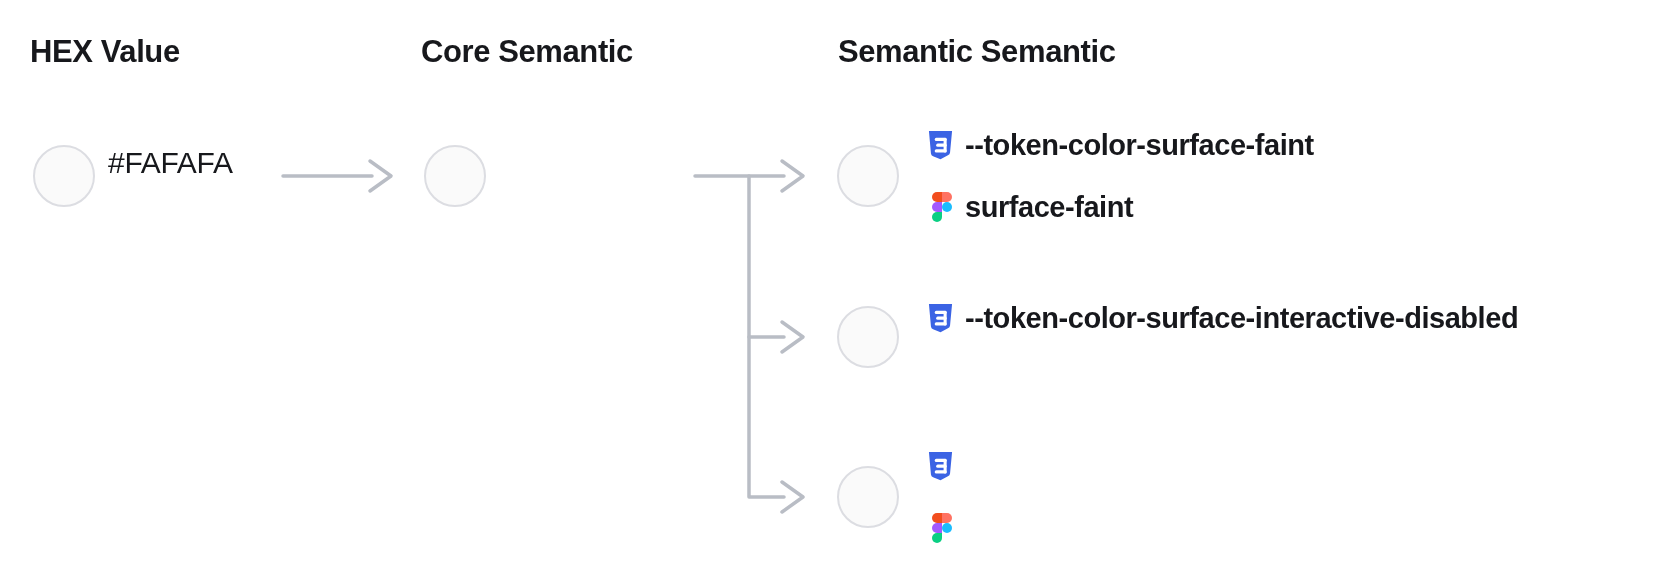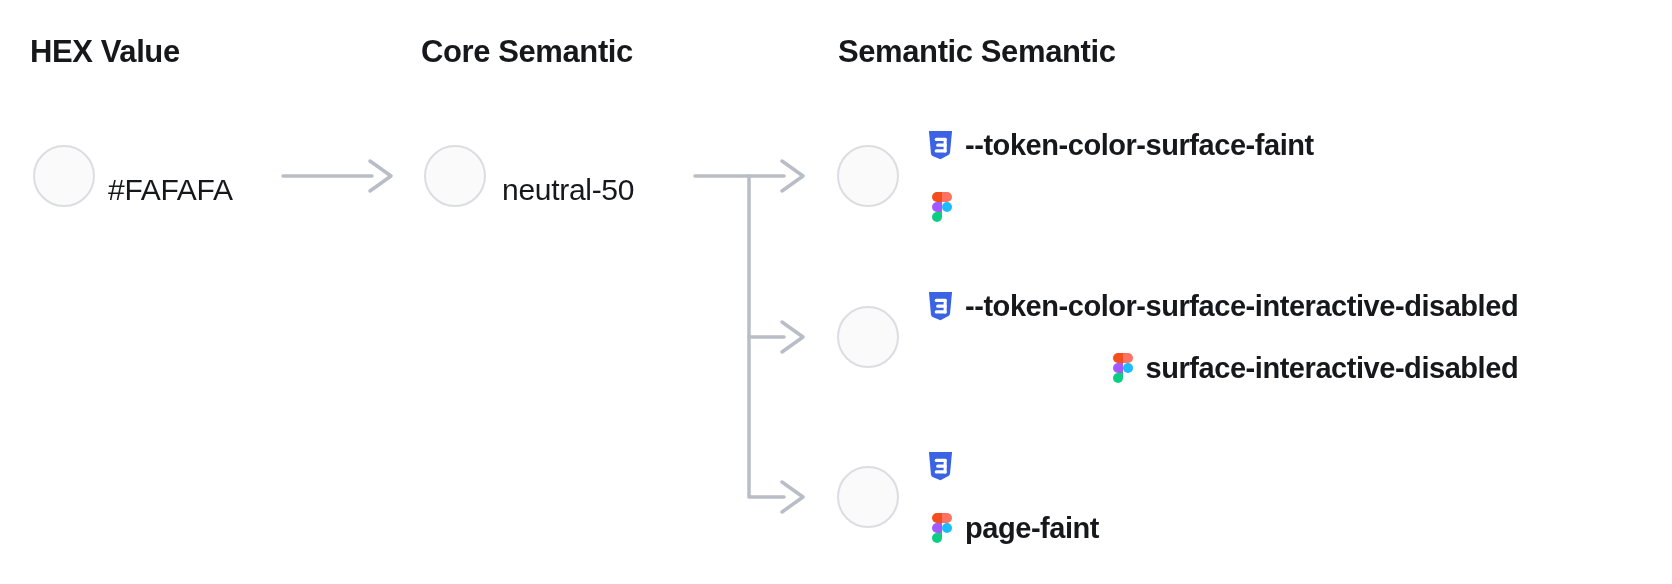--- a/index.html
+++ b/index.html
@@ -54,42 +54,42 @@
   }
   .swatch-hex { left: 33px; top: 145px; }
   .swatch-core { left: 424px; top: 145px; }
   .swatch-sem-0 { left: 837px; top: 145px; }
   .swatch-sem-1 { left: 837px; top: 306px; }
   .swatch-sem-2 { left: 837px; top: 466px; }
 
   .plain-label {
     position: absolute;
     height: 62px;
-    top: 159px;
+    top: 132px;
     display: flex;
     align-items: center;
     font-size: 30px;
     font-weight: 400;
     letter-spacing: -0.3px;
     color: var(--text, #17181c);
     white-space: nowrap;
   }
   .label-hex { left: 108px; }
   .label-core { left: 502px; }
 
   .sem-row {
     position: absolute;
     left: 927px;
     height: 98px;
     display: flex;
     flex-direction: column;
     justify-content: space-between;
   }
   .sem-row-0 { top: 127px; }
-  .sem-row-1 { top: 288px; align-items: flex-end; }
+  .sem-row-1 { top: 300px; }
   .sem-row-2 { top: 448px; }
 
   .sem-line {
     display: flex;
     align-items: center;
     height: 36px;
     white-space: nowrap;
   }
   .icon-slot {
     width: 38px;
@@ -128,21 +128,20 @@
       <path d="M782,482 L803,497 L782,512"></path>
       <path d="M749,337 H784"></path>
       <path d="M782,322 L803,337 L782,352"></path>
     </g>
   </svg>
 
   <div class="swatch swatch-hex"></div>
   <div class="plain-label label-hex">#FAFAFA</div>
 
   <div class="swatch swatch-core"></div>
-  <div class="plain-label label-core">neutral-50</div>
 
   <div class="swatch swatch-sem-0"></div>
   <div class="swatch swatch-sem-1"></div>
   <div class="swatch swatch-sem-2"></div>
 
   <div class="sem-row sem-row-0">
     <div class="sem-line">
       <span class="icon-slot">
         <svg width="27" height="29" viewBox="0 0 28 30">
           <path d="M2,0 h24 l-2.1,22.3 a3.4,3.4 0 0 1 -2.2,2.9 L14,29.3 l-7.7,-3.1 a3.4,3.4 0 0 1 -2.2,-2.9 Z" fill="var(--css_blue,#3B63E4)"></path>
@@ -157,69 +156,57 @@
     <div class="sem-line">
       <span class="icon-slot figma-slot">
         <svg width="20" height="30" viewBox="0 0 20 30">
           <path d="M10,0 H5 a5,5 0 0 0 0,10 h5 Z" fill="var(--figma_orange,#F24E1E)"></path>
           <path d="M10,0 h5 a5,5 0 0 1 0,10 h-5 Z" fill="var(--figma_salmon,#FF7262)"></path>
           <path d="M10,10 H5 a5,5 0 0 0 0,10 h5 Z" fill="var(--figma_purple,#A259FF)"></path>
           <circle cx="15" cy="15" r="5" fill="var(--figma_blue,#1ABCFE)"></circle>
           <path d="M10,20 H5 a5,5 0 1 0 5,5 Z" fill="var(--figma_green,#0ACF83)"></path>
         </svg>
       </span>
+      <span class="sem-label">surface-faint</span>
     </div>
   </div>
 
   <div class="sem-row sem-row-1">
     <div class="sem-line">
       <span class="icon-slot">
         <svg width="27" height="29" viewBox="0 0 28 30">
           <path d="M2,0 h24 l-2.1,22.3 a3.4,3.4 0 0 1 -2.2,2.9 L14,29.3 l-7.7,-3.1 a3.4,3.4 0 0 1 -2.2,-2.9 Z" fill="var(--css_blue,#3B63E4)"></path>
           <rect x="8" y="7" width="12.4" height="3.3" rx="1.65" fill="#fff"></rect>
           <rect x="9.5" y="13" width="10.9" height="3.3" rx="1.65" fill="#fff"></rect>
           <rect x="8" y="19" width="12.4" height="3.3" rx="1.65" fill="#fff"></rect>
           <rect x="17.2" y="7" width="3.2" height="15.3" rx="1.6" fill="#fff"></rect>
         </svg>
       </span>
       <span class="sem-label">--token-color-surface-interactive-disabled</span>
     </div>
+  </div>
+
+  <div class="sem-row sem-row-2">
+    <div class="sem-line">
+      <span class="icon-slot">
+        <svg width="27" height="29" viewBox="0 0 28 30">
+          <path d="M2,0 h24 l-2.1,22.3 a3.4,3.4 0 0 1 -2.2,2.9 L14,29.3 l-7.7,-3.1 a3.4,3.4 0 0 1 -2.2,-2.9 Z" fill="var(--css_blue,#3B63E4)"></path>
+          <rect x="8" y="7" width="12.4" height="3.3" rx="1.65" fill="#fff"></rect>
+          <rect x="9.5" y="13" width="10.9" height="3.3" rx="1.65" fill="#fff"></rect>
+          <rect x="8" y="19" width="12.4" height="3.3" rx="1.65" fill="#fff"></rect>
+          <rect x="17.2" y="7" width="3.2" height="15.3" rx="1.6" fill="#fff"></rect>
+        </svg>
+      </span>
+    </div>
     <div class="sem-line">
       <span class="icon-slot figma-slot">
         <svg width="20" height="30" viewBox="0 0 20 30">
           <path d="M10,0 H5 a5,5 0 0 0 0,10 h5 Z" fill="var(--figma_orange,#F24E1E)"></path>
           <path d="M10,0 h5 a5,5 0 0 1 0,10 h-5 Z" fill="var(--figma_salmon,#FF7262)"></path>
           <path d="M10,10 H5 a5,5 0 0 0 0,10 h5 Z" fill="var(--figma_purple,#A259FF)"></path>
           <circle cx="15" cy="15" r="5" fill="var(--figma_blue,#1ABCFE)"></circle>
           <path d="M10,20 H5 a5,5 0 1 0 5,5 Z" fill="var(--figma_green,#0ACF83)"></path>
         </svg>
       </span>
-      <span class="sem-label">surface-interactive-disabled</span>
     </div>
   </div>
 
-  <div class="sem-row sem-row-2">
-    <div class="sem-line">
-      <span class="icon-slot">
-        <svg width="27" height="29" viewBox="0 0 28 30">
-          <path d="M2,0 h24 l-2.1,22.3 a3.4,3.4 0 0 1 -2.2,2.9 L14,29.3 l-7.7,-3.1 a3.4,3.4 0 0 1 -2.2,-2.9 Z" fill="var(--css_blue,#3B63E4)"></path>
-          <rect x="8" y="7" width="12.4" height="3.3" rx="1.65" fill="#fff"></rect>
-          <rect x="9.5" y="13" width="10.9" height="3.3" rx="1.65" fill="#fff"></rect>
-          <rect x="8" y="19" width="12.4" height="3.3" rx="1.65" fill="#fff"></rect>
-          <rect x="17.2" y="7" width="3.2" height="15.3" rx="1.6" fill="#fff"></rect>
-        </svg>
-      </span>
-    </div>
-    <div class="sem-line">
-      <span class="icon-slot figma-slot">
-        <svg width="20" height="30" viewBox="0 0 20 30">
-          <path d="M10,0 H5 a5,5 0 0 0 0,10 h5 Z" fill="var(--figma_orange,#F24E1E)"></path>
-          <path d="M10,0 h5 a5,5 0 0 1 0,10 h-5 Z" fill="var(--figma_salmon,#FF7262)"></path>
-          <path d="M10,10 H5 a5,5 0 0 0 0,10 h5 Z" fill="var(--figma_purple,#A259FF)"></path>
-          <circle cx="15" cy="15" r="5" fill="var(--figma_blue,#1ABCFE)"></circle>
-          <path d="M10,20 H5 a5,5 0 1 0 5,5 Z" fill="var(--figma_green,#0ACF83)"></path>
-        </svg>
-      </span>
-      <span class="sem-label">page-faint</span>
-    </div>
-  </div>
-
 </div>
 
 </body></html>

